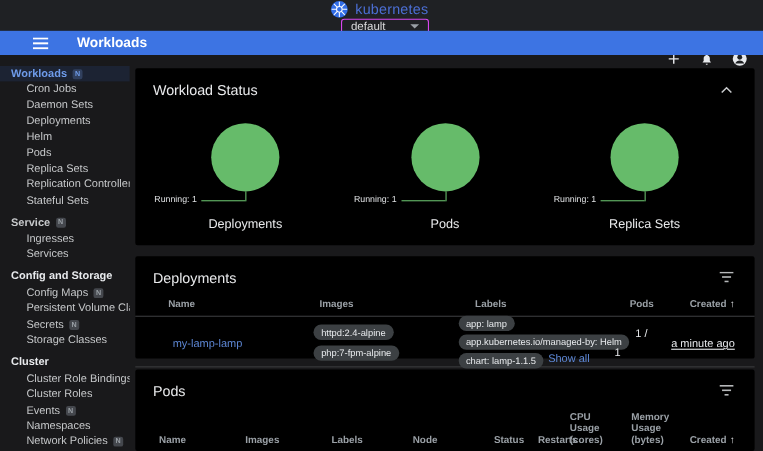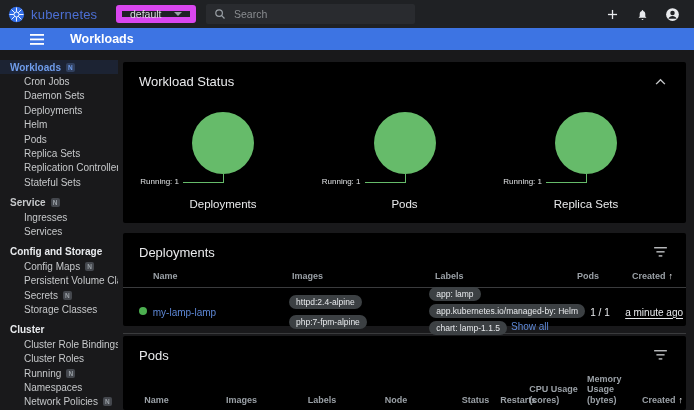--- a/index.html
+++ b/index.html
@@ -2,24 +2,24 @@
 <html><head>
 <meta charset="utf-8">
 <style>
   * { margin:0; padding:0; box-sizing:border-box; }
   html,body { width:694px; height:410px; overflow:hidden; background:#19191b;
     font-family:"Liberation Sans","DejaVu Sans",sans-serif; }
   .screen { position:relative; width:694px; height:410px; background:#19191b; }
 
   
   .topbar { position:absolute; top:0; left:0; width:694px; height:28px;
-    background:#1f2124; display:flex; align-items:center; }
+    background:#1f2124; display:flex; align-items:center;flex-direction:column; }
   .brand { display:flex; align-items:center; gap:6px; padding-left:8px; width:110px; }
   .brand-name { color:#4c6fd4; font-size:13px; font-weight:500; letter-spacing:.2px; }
-  .ns-select { margin-left:6px; width:80px; height:18px; border:6px solid #d946ef;
+  .ns-select { margin-left:6px; width:80px; height:18px; border:1px solid #d946ef;
     border-radius:3px; display:flex; align-items:center; justify-content:space-between;
     padding:0 8px; cursor:pointer; }
   .ns-value { color:#d9dadc; font-size:10.5px; }
   .caret-down { width:0; height:0; border-left:4px solid transparent;
     border-right:4px solid transparent; border-top:4px solid #9aa0a6; }
   .searchbox { margin-left:10px; width:209px; height:20px; background:#292b2f;
     border-radius:2px; display:flex; align-items:center; padding:0 8px; gap:8px; }
   .searchbox input { flex:1; background:transparent; border:none; outline:none;
     color:#e8eaed; font-size:10.5px; font-family:inherit; }
   .searchbox input::placeholder { color:#8a8d91; }
@@ -68,21 +68,21 @@
   .conn-h { position:absolute; right:50%; top:72px; width:40px; height:1px; }
   .chart-legend { position:absolute; right:calc(50% + 44px); top:67px;
     color:#dfe1e3; font-size:8px; white-space:nowrap; }
   .chart-name { position:absolute; left:0; right:0; top:88px; text-align:center;
     color:#e9eaec; font-size:11.5px; }
 
   
   .thead { display:flex; align-items:flex-end; color:#9aa0a6; font-size:9px;
     font-weight:700; padding:4px 0 6px 0; border-bottom:1px solid #3a3b3d; }
   .trow { display:flex; border-bottom:1px solid #3a3b3d; }
-  .cell { padding-right:3px; }
+  .cell { padding-right:18px; }
   .dotcell { display:flex; align-items:center; justify-content:flex-start;
     padding-left:16px; }
   .status-dot { width:8px; height:8px; border-radius:50%; }
   .link { color:#5d87d5; cursor:pointer; font-size:10px; word-break:break-all;
     line-height:1.25; }
   .chip { display:inline-block; background:#3c4043; border-radius:9px;
     padding:2px 7px; font-size:8.5px; color:#e8eaed; white-space:nowrap;
     margin:1.5px 4px 1.5px 0; }
   .plain { color:#e8eaed; font-size:10px;margin-left:19px; }
   .created { color:#e8eaed; font-size:10px; text-decoration:underline;
@@ -235,21 +235,21 @@
     <div class="nav-item nav-header">
         <span>Cluster</span>
       </div>
     <div class="nav-item">
         <span>Cluster Role Bindings</span>
       </div>
     <div class="nav-item">
         <span>Cluster Roles</span>
       </div>
     <div class="nav-item">
-      <span>Running</span>
+      <span>Events</span>
       <span class="ns-badge">N</span>
     </div>
     <div class="nav-item">
         <span>Namespaces</span>
       </div>
     <div class="nav-item">
       <span>Network Policies</span>
       <span class="ns-badge">N</span>
     </div>
   </aside>

